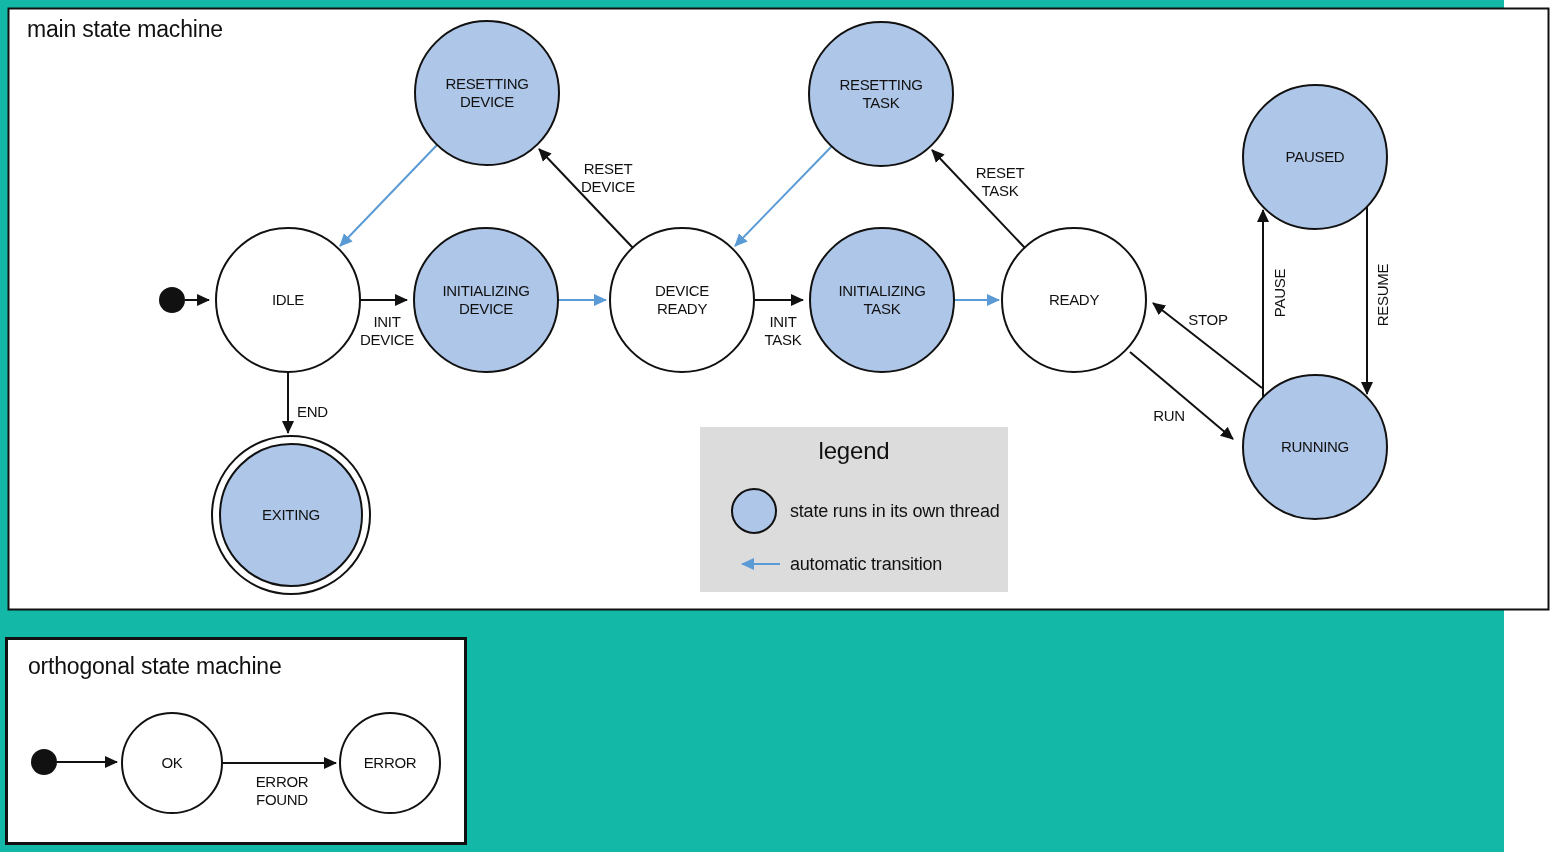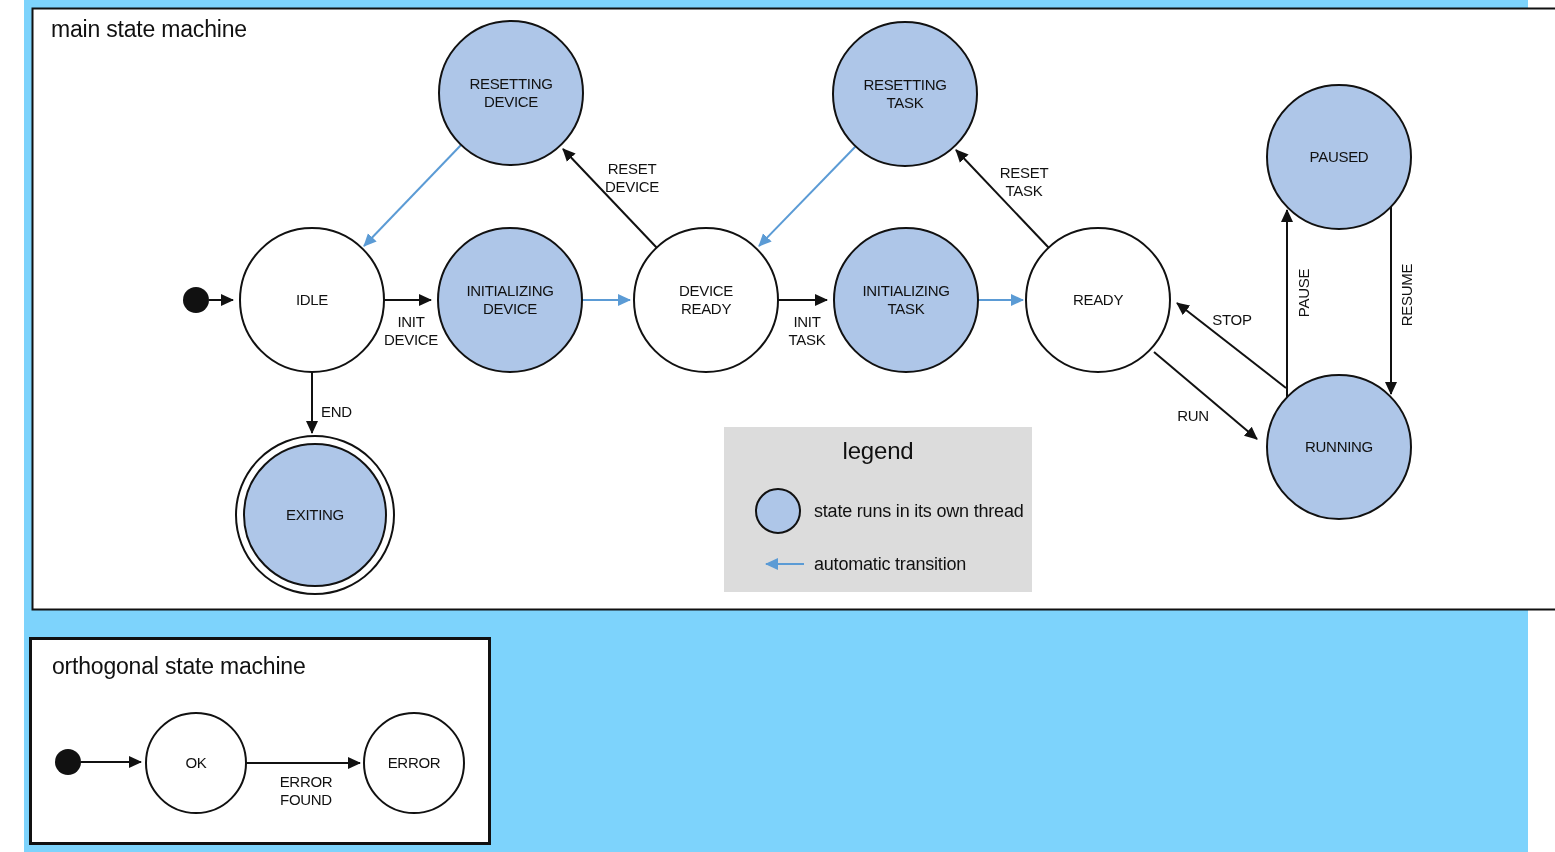--- a/index.html
+++ b/index.html
@@ -4,23 +4,22 @@
 <style>
   html, body {
     margin: 0;
     padding: 0;
     background: #ffffff;
   }
   .stage {
     position: relative;
     width: 1504px;
     height: 852px;
-    background: #7dd3fc;
+    background: #14b8a6;
     font-family: "Liberation Sans", sans-serif;
-    margin-left: 24px;
   }
   svg text {
     font-family: "Liberation Sans", sans-serif;
     fill: #111111;
   }
   .t-panel-title { font-size: 23px; letter-spacing: -0.2px; }
   .t-state  { font-size: 15px; text-anchor: middle; letter-spacing: -0.3px; }
   .t-trans  { font-size: 15px; text-anchor: middle; letter-spacing: -0.3px; }
   .t-trans-start { font-size: 15px; text-anchor: start; letter-spacing: -0.3px; }
   .t-legend-title { font-size: 24px; text-anchor: middle; letter-spacing: -0.2px; }

